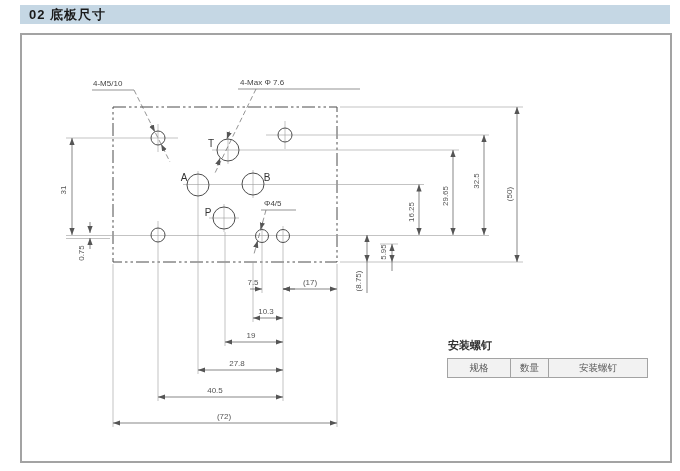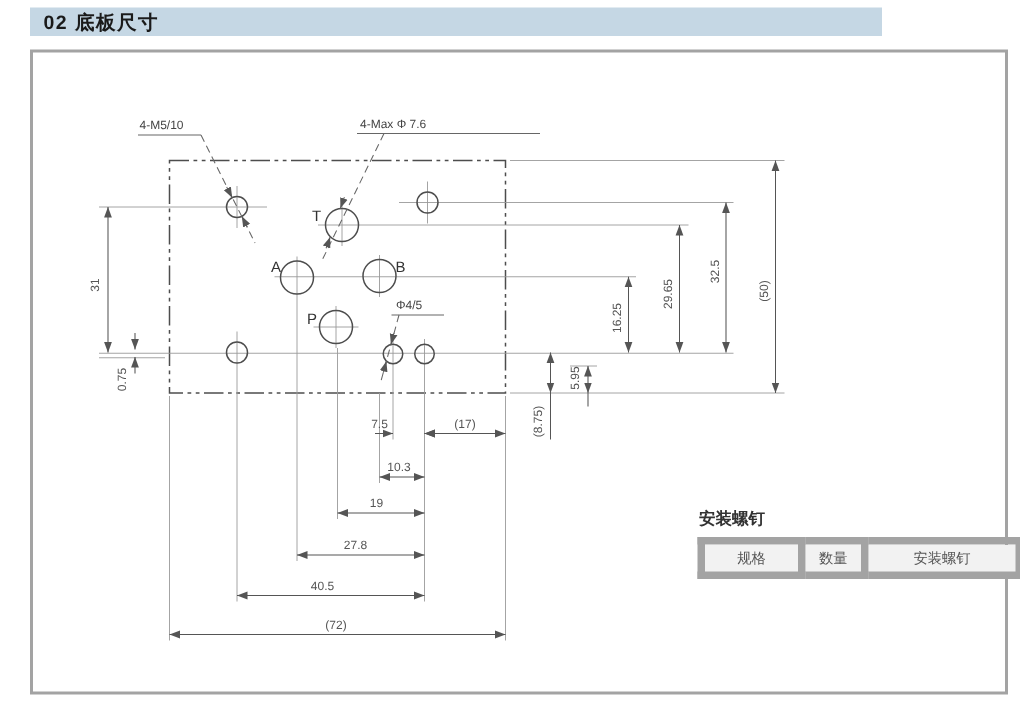--- a/index.html
+++ b/index.html
@@ -1,40 +1,40 @@
 <!DOCTYPE html>
 <html><head>
 <meta charset="utf-8">
 <style>
   html,body{margin:0;padding:0;background:#ffffff;}
   body{
     width:680px;height:471px;position:relative;overflow:hidden;
     font-family:"Liberation Sans","DejaVu Sans",sans-serif;
   }
   .header-bar{
-    position:absolute;left:20px;top:5px;width:568px;height:19px;
+    position:absolute;left:20px;top:5px;width:650px;height:19px;
     background:#c5d7e4;display:flex;align-items:center;
   }
   .header-bar .title{
     font-size:13px;font-weight:bold;color:#1a1a1a;padding-left:9px;letter-spacing:1px;
   }
   .panel{
     position:absolute;left:20px;top:33px;width:648px;height:426px;
     background:#ffffff;border:2px solid #a3a3a3;
   }
   svg.drawing{position:absolute;left:0;top:0;}
   svg text{font-family:"Liberation Sans","DejaVu Sans",sans-serif;}
   .dim-text{font-size:8px;fill:#555;}
   .callout-text{font-size:8px;fill:#444;}
   .port-text{font-size:10px;fill:#333;}
-  .screw-box{position:absolute;left:465px;top:338px;width:190px;}
+  .screw-box{position:absolute;left:447px;top:338px;width:190px;}
   .screw-title{font-size:11px;font-weight:bold;color:#333;margin:0 0 5px 1px;}
   table.screw{border-collapse:collapse;width:185px;table-layout:fixed;}
   table.screw td{
-    border:5px solid #a3a3a3;font-size:9.5px;color:#444;text-align:center;
+    border:1px solid #a3a3a3;font-size:9.5px;color:#444;text-align:center;
     height:17px;padding:1px 2px;overflow:hidden;
   }
   table.screw tr.head td{background:#f2f2f2;color:#555;height:16px;}
   .c1{width:58px;} .c2{width:33px;} .c3{width:94px;}
 </style>
 </head>
 <body>
 
 <div class="header-bar">
   <span class="title">02 底板尺寸</span>

